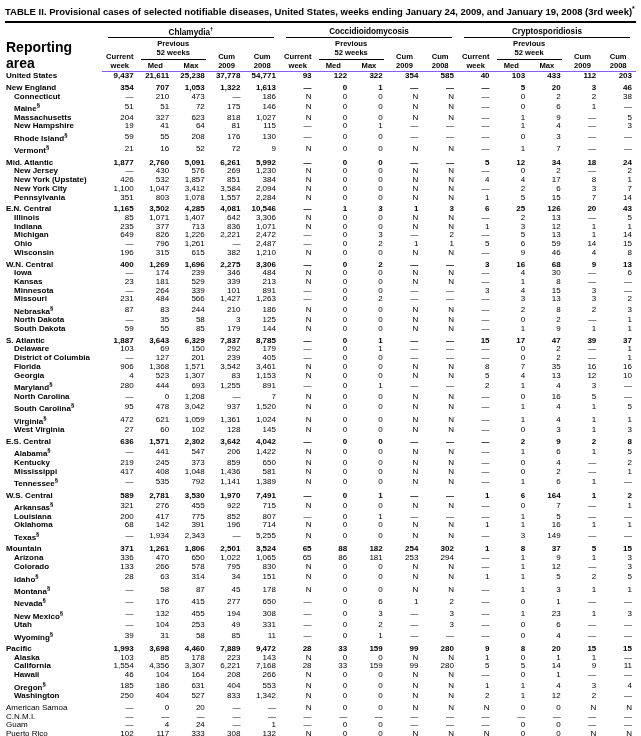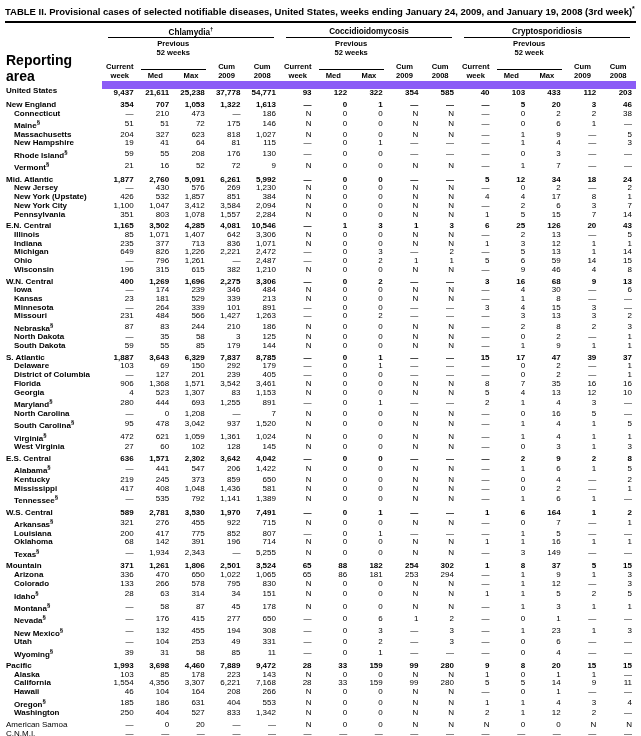--- a/index.html
+++ b/index.html
@@ -8,22 +8,22 @@
   .title{font-size:9.5px;font-weight:bold;line-height:11.5px;letter-spacing:0;padding-bottom:3px;border-bottom:2px solid #000;}
   .title sup{font-size:7px;}
   table{border-collapse:collapse;table-layout:fixed;width:631px;margin-top:0;}
   col.c-area{width:97px;}
   thead th{font-size:7.6px;font-weight:bold;vertical-align:bottom;padding:1px 1px 1px 1px;}
   th.area-h{text-align:left;vertical-align:bottom;padding-left:1px;font-size:14px;}
   th.grp{padding-top:3px;}
   .grp-line{border-bottom:1px solid #000;margin:0 5px;padding-bottom:1px;text-align:center;font-size:8.2px;white-space:nowrap;}
   .grp-line sup{font-size:6px;}
   th.lbl{text-align:center;white-space:pre-line;line-height:8.6px;}
-  .prev-line{border-bottom:1px solid #000;margin:0 2px;text-align:center;white-space:pre-line;line-height:8.6px;padding-bottom:11px;}
-  th.hb{border-bottom:8px solid #8b5cf6;text-align:center;}
+  .prev-line{border-bottom:1px solid #000;margin:0 2px;text-align:center;white-space:pre-line;line-height:8.6px;padding-bottom:1px;}
+  th.hb{border-bottom:1px solid #8b5cf6;text-align:center;}
   tbody td{font-size:8px;line-height:8.7px;padding:0 4px 0 0;text-align:right;white-space:nowrap;overflow:visible;}
   td.area{text-align:left;padding:0 0 0 1px;}
   td.area sup{font-size:6px;}
   tr.bold td{font-weight:bold;}
   tr.gap td{padding-top:3px;}
   tbody tr:last-child td{border-bottom:2px solid #000;padding-bottom:1px;}
   .indent{padding-left:8px;display:inline-block;font-weight:bold;}
 </style>
 </head>
 <body>

